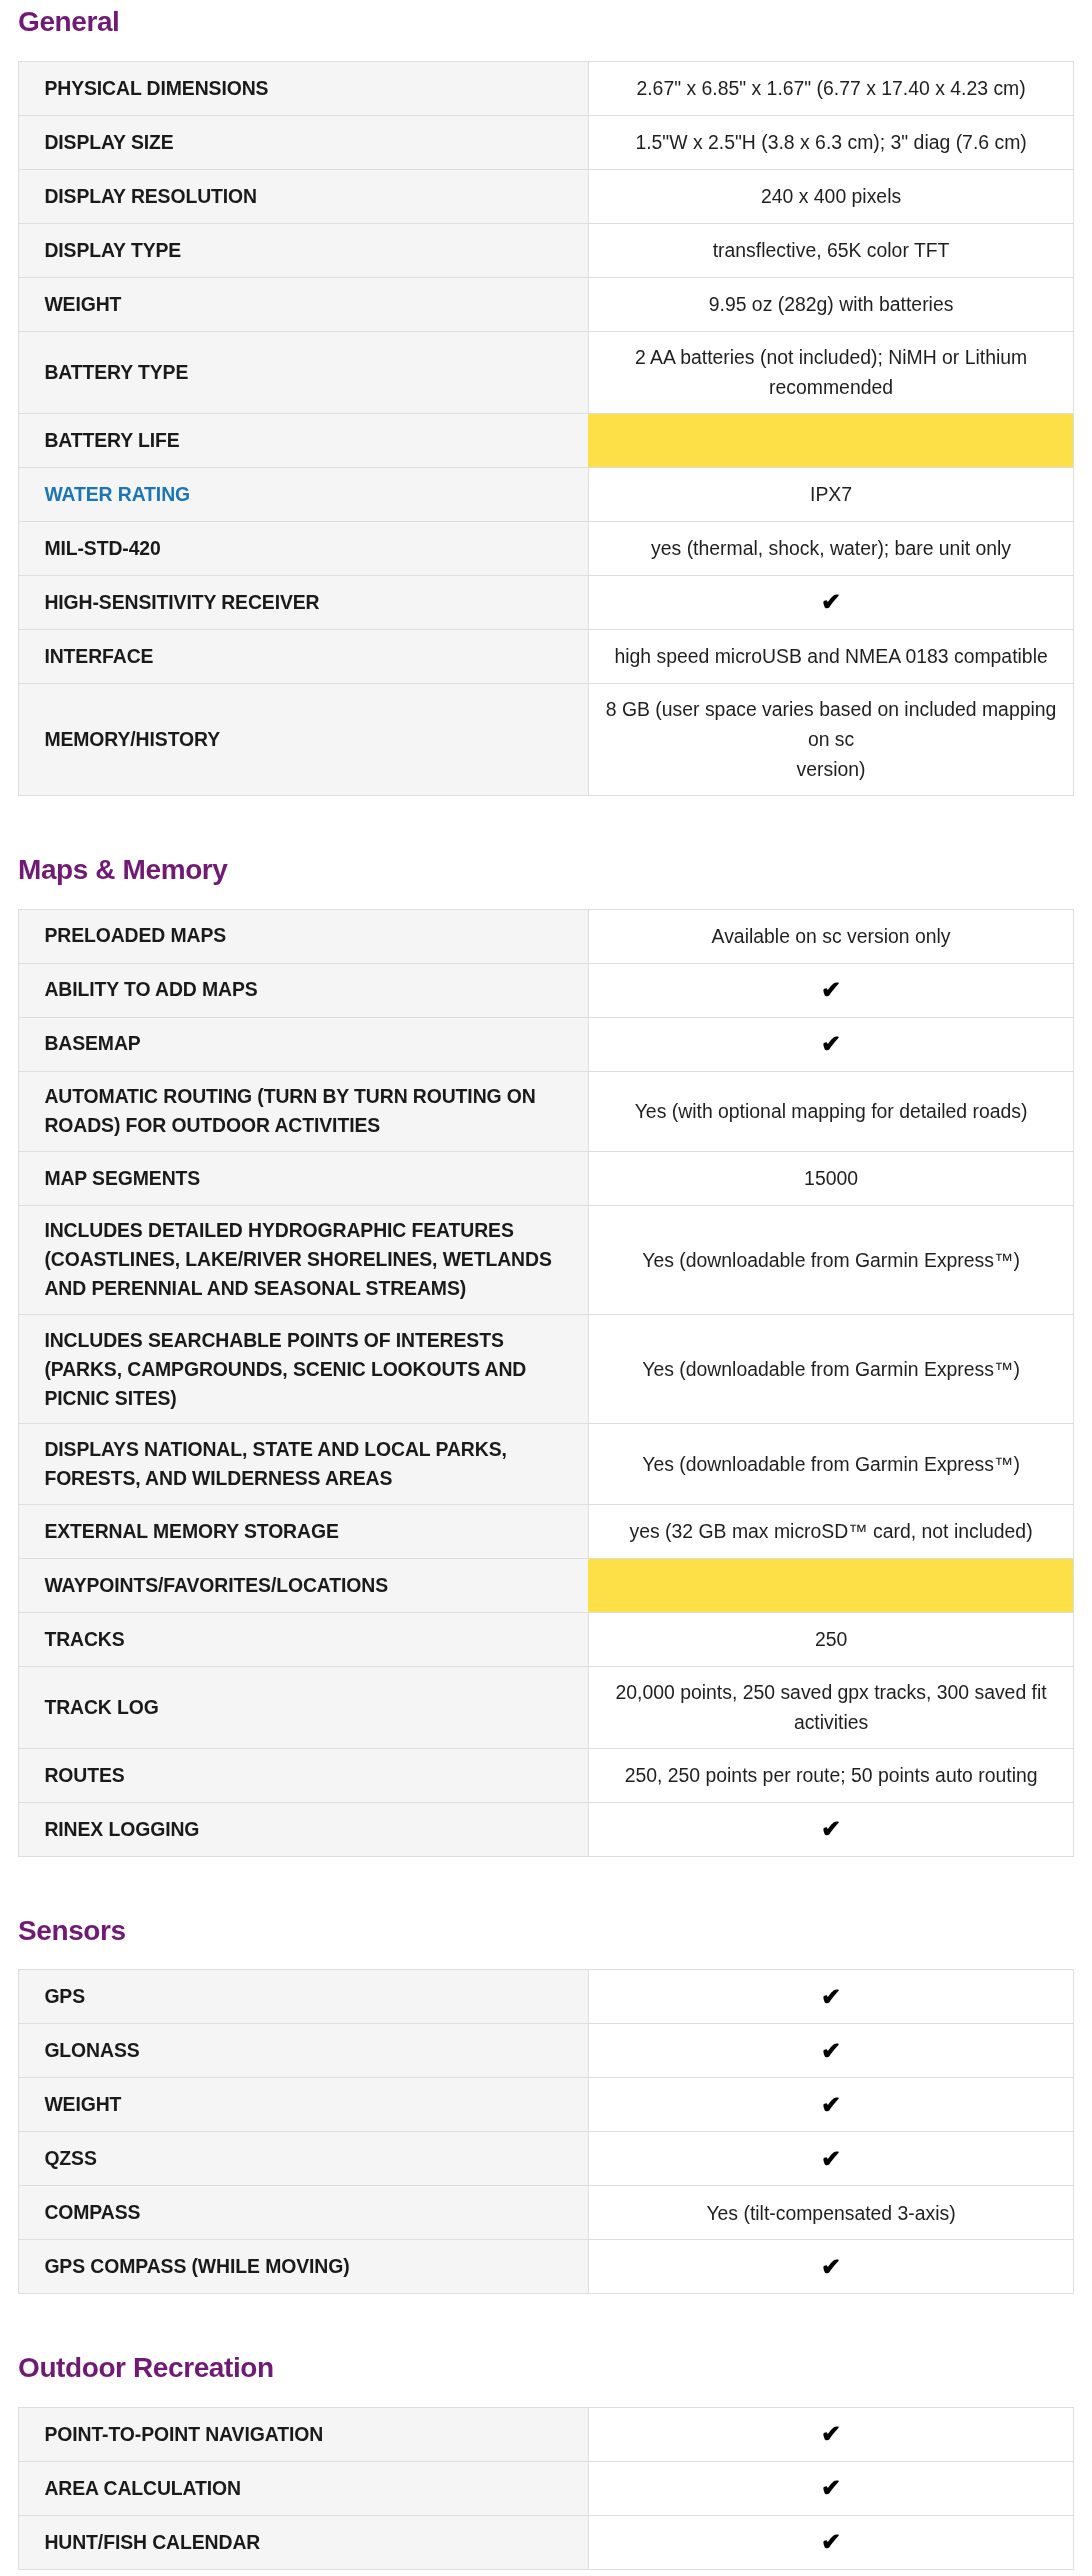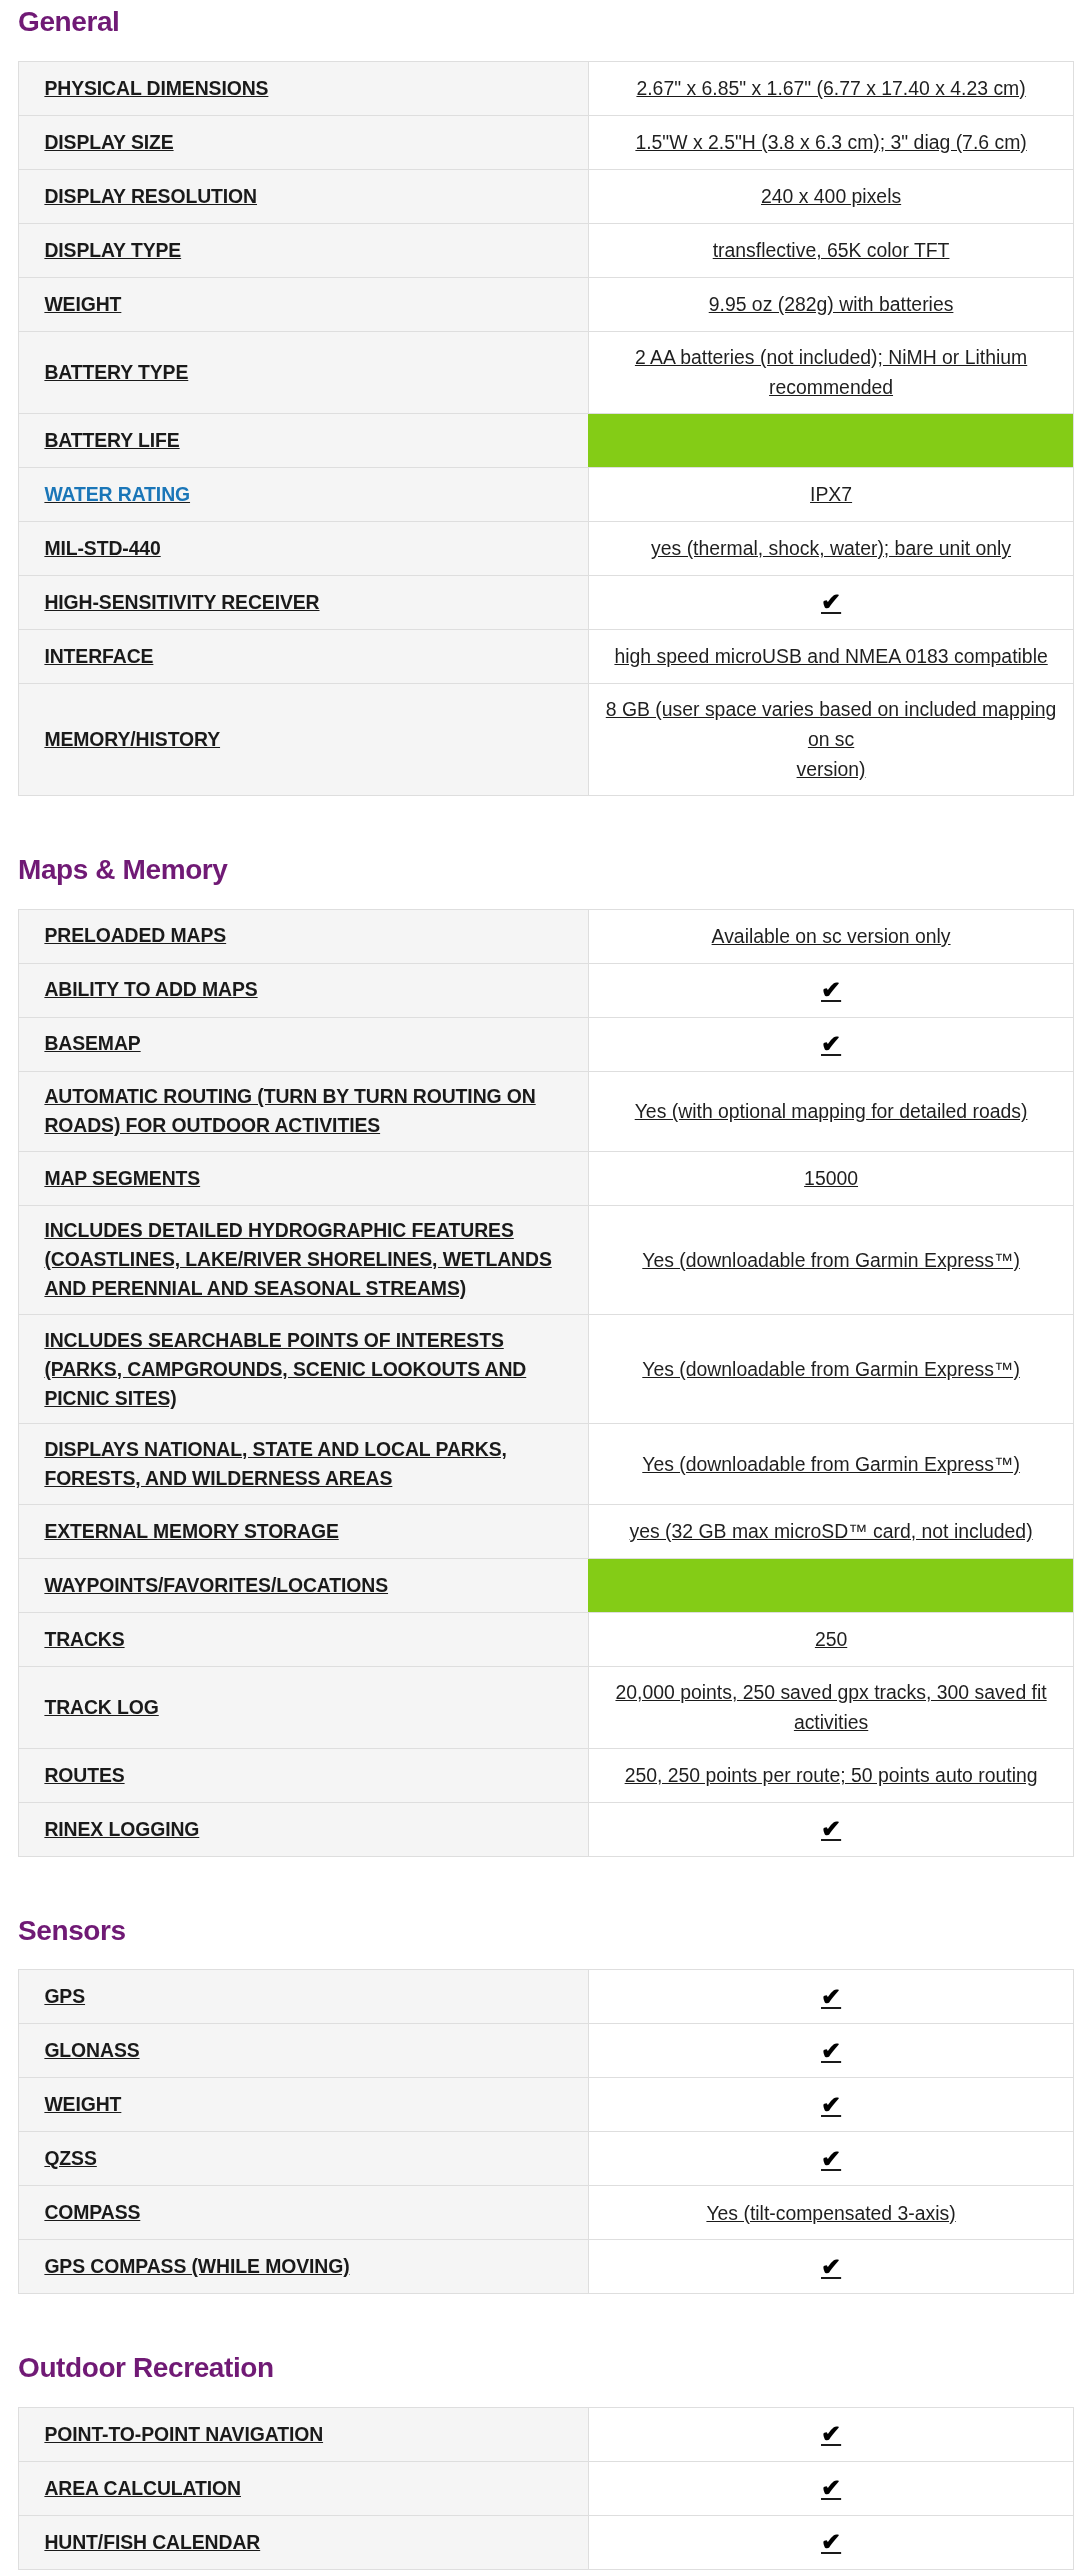--- a/index.html
+++ b/index.html
@@ -14,22 +14,21 @@
     font-size: 28px;
     font-weight: 700;
     color: #701a75;
     letter-spacing: -0.4px;
     line-height: 1.15;
     margin: 58px 0 22.4px 0;
   }
   .section:first-child .section-title { margin-top: 3px; }
   .spec-table {
     border: 1.5px solid #dedede;
-    background: #84cc16;
-    text-decoration: underline;
+    background: #fde047;
   }
   .row { display: flex; align-items: stretch; }
   .row + .row { border-top: 1.5px solid #dedede; }
   .cell { min-height: 53px; display: flex; align-items: center; }
   .cell.label {
     width: 54%;
     background: #f5f5f5;
     padding: 10.5px 30px 10.5px 25.4px;
     font-size: 19.4px;
     font-weight: 700;
@@ -130,21 +129,21 @@
     <div class="cell label">
       <span class="label-text link">WATER RATING</span>
     </div>
     <div class="cell value">
       <span class="value-text">IPX7</span>
     </div>
   </div>
 
   <div class="row">
     <div class="cell label">
-      <span class="label-text">MIL-STD-440</span>
+      <span class="label-text">MIL-STD-420</span>
     </div>
     <div class="cell value">
       <span class="value-text">yes (thermal, shock, water); bare unit only</span>
     </div>
   </div>
 
   <div class="row">
     <div class="cell label">
       <span class="label-text">HIGH-SENSITIVITY RECEIVER</span>
     </div>

